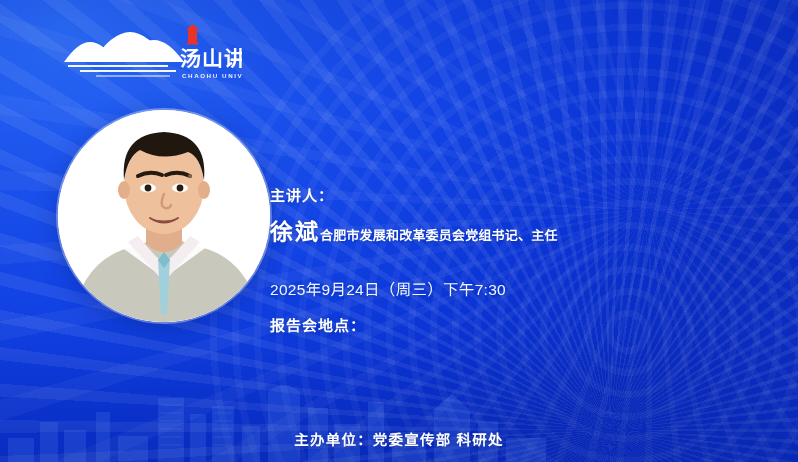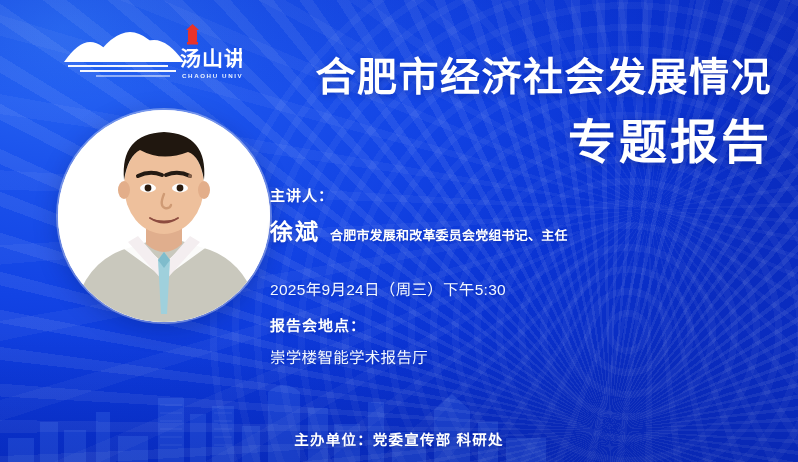--- a/index.html
+++ b/index.html
@@ -139,21 +139,20 @@
   .info-label {
     font-size:15px;
     font-weight:bold;
     letter-spacing:1px;
     line-height:1.35;
     text-shadow:0 1px 4px rgba(2,20,100,0.30);
   }
   .speaker-row {
     display:flex;
     align-items:baseline;
-    gap:10px;
     margin-top:7px;
   }
   .speaker-name {
     font-size:23px;
     font-weight:bold;
     letter-spacing:2px;
     text-shadow:0 1px 4px rgba(2,20,100,0.30);
   }
   .speaker-title {
     font-size:13px;
@@ -298,39 +297,34 @@
 
       <path d="M106 84 q-5 12 1 14 q5 1 6 -3" stroke="#cf9a74" stroke-width="2.4" fill="none" stroke-linecap="round"></path>
 
       <path d="M92 108 q14 10 28 0 q-14 5 -28 0 z" fill="#8d4c40"></path>
       <path d="M92 108 q14 9 28 0" stroke="#8d4c40" stroke-width="2" fill="none" stroke-linecap="round"></path>
 
       <ellipse cx="132" cy="66" rx="2" ry="2" fill="#c59070" opacity="0.6"></ellipse>
     </svg>
   </div>
 
-  <div class="title-block">
-    <div class="title-line1">合肥市经济社会发展情况</div>
-    <div class="title-line2">专题报告</div>
-  </div>
 
   <div class="info">
 
     <div class="info-label">主讲人：</div>
 
     <div class="speaker-row">
       <span class="speaker-name">徐斌</span>
       <span class="speaker-title">合肥市发展和改革委员会党组书记、主任</span>
     </div>
 
     <div class="gap-lg"></div>
 
-    <div class="info-value">2025年9月24日（周三）下午5:30</div>
+    <div class="info-value">2025年9月24日（周三）下午7:30</div>
 
     <div class="gap-md"></div>
 
     <div class="info-label">报告会地点：</div>
-    <div class="info-value">崇学楼智能学术报告厅</div>
   </div>
 
   <div class="footer">主办单位：党委宣传部  科研处</div>
 
 </div>
 
 </body></html>

